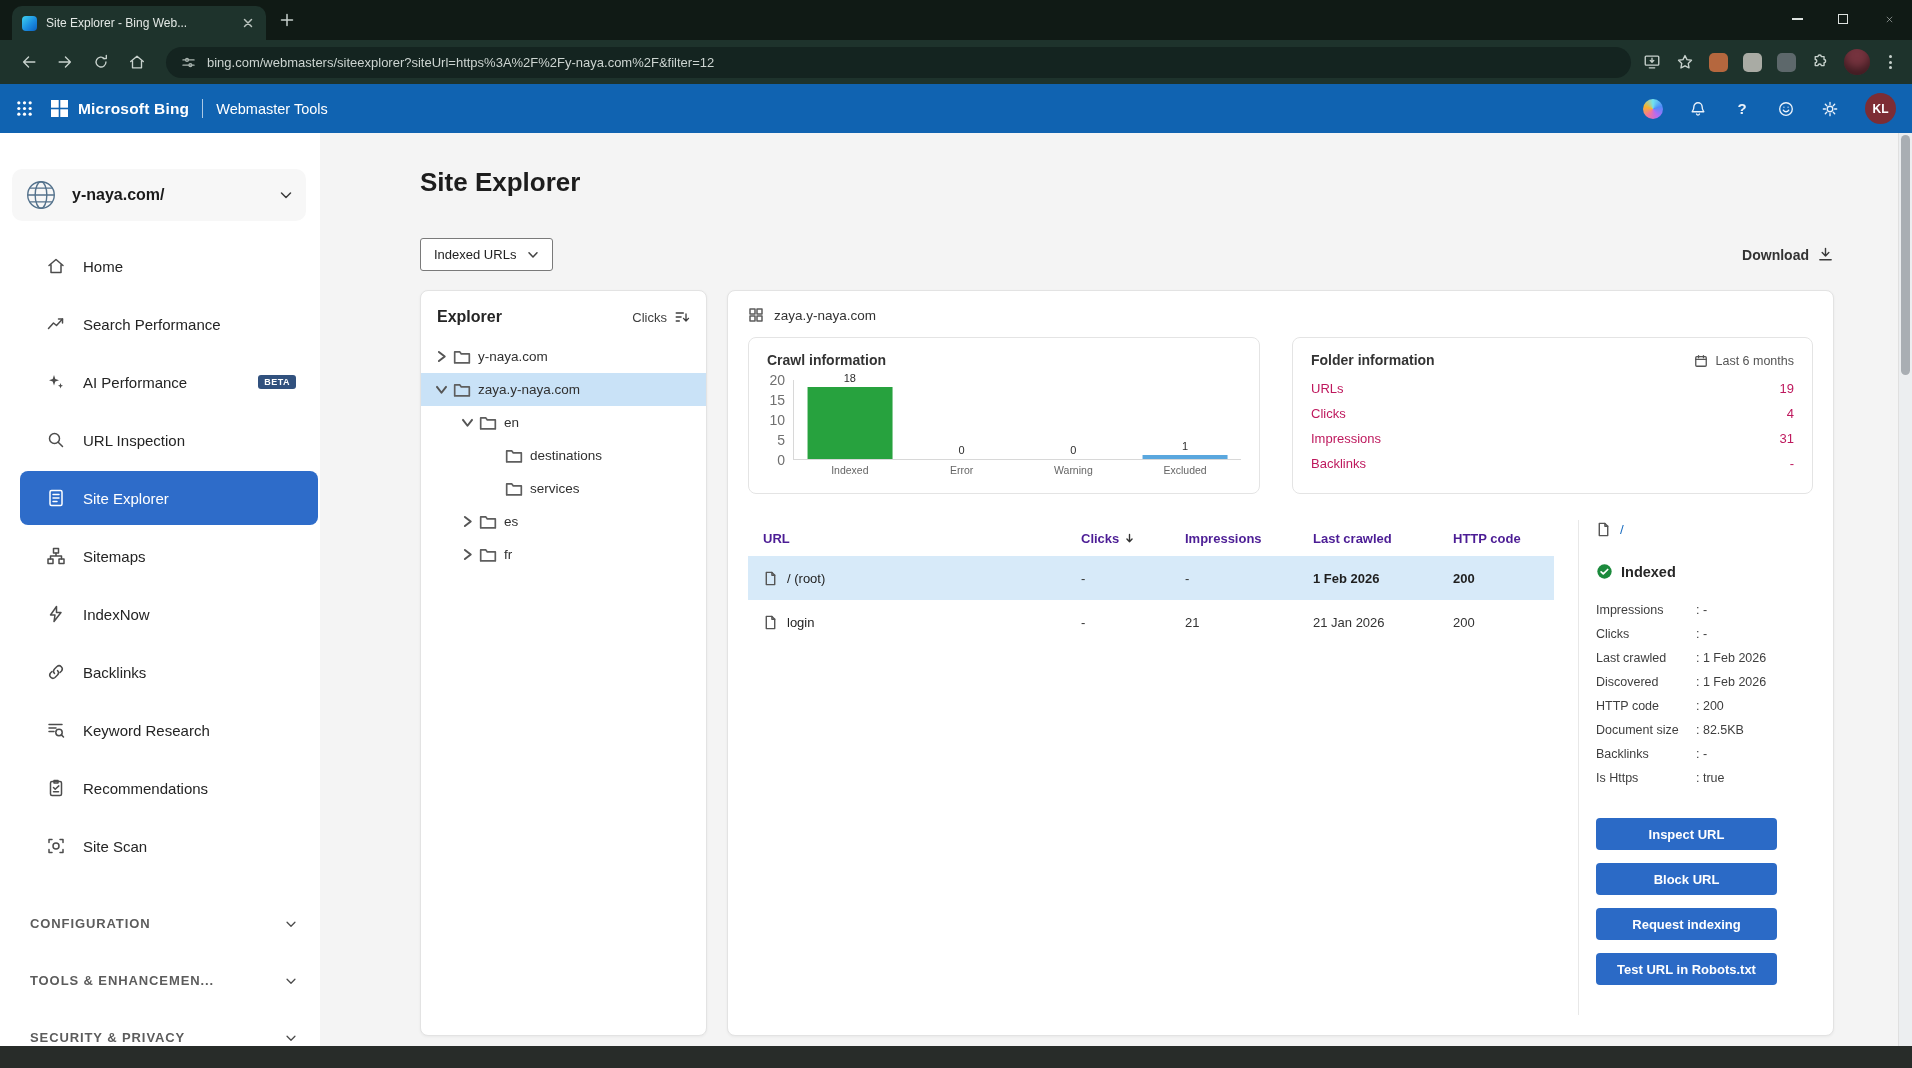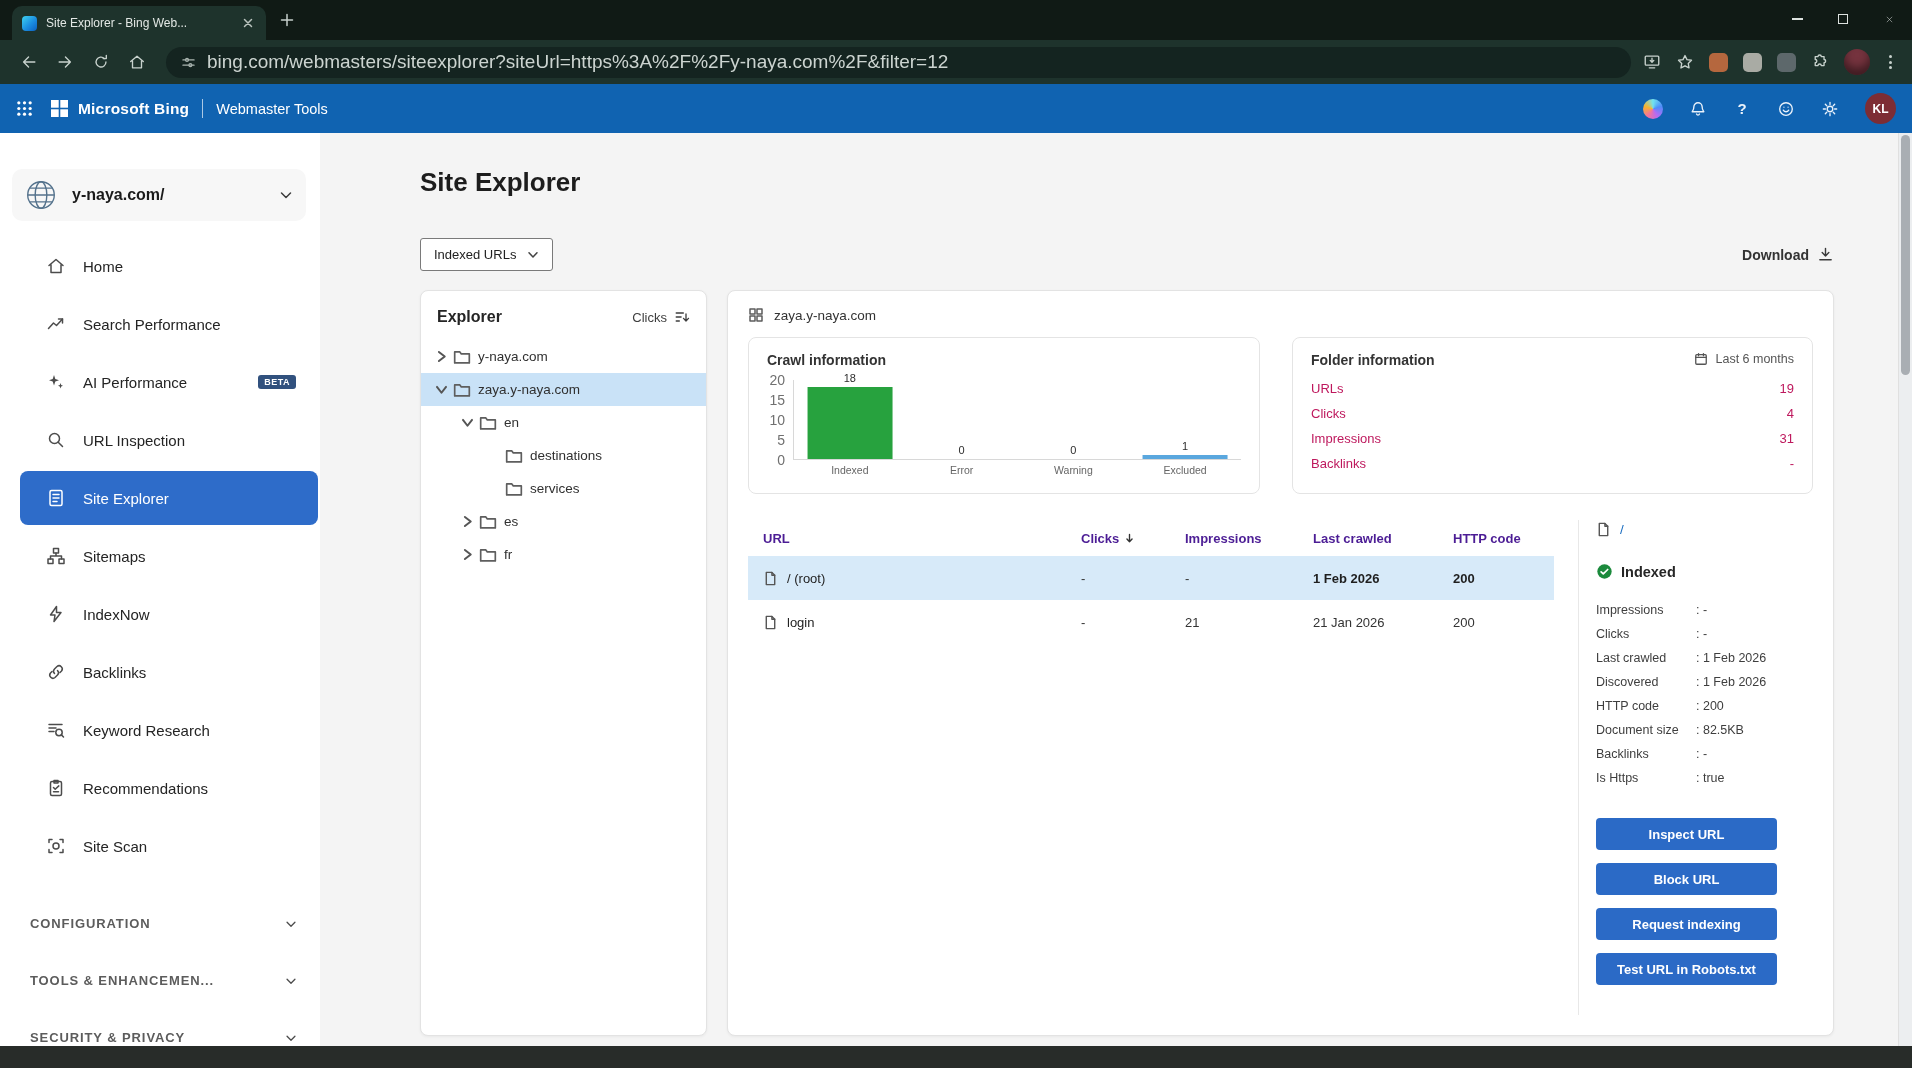--- a/index.html
+++ b/index.html
@@ -27,21 +27,21 @@
   .min-glyph { width:11px; height:1.5px; background:#dde2df; display:block; }
   .max-glyph { width:10px; height:10px; border:1.5px solid #dde2df; display:block; }
 
   .toolbar { height:44px; background:#1e332c; display:flex; align-items:center; padding:0 12px; gap:2px; }
   .navbtn { width:34px; height:34px; border-radius:17px; display:flex; align-items:center; justify-content:center;
             color:#c8d2cd; }
   .navbtn .icon { width:18px; height:18px; }
   .omnibox { flex:1; height:31px; margin:0 10px; border-radius:16px; background:#142420;
              display:flex; align-items:center; gap:11px; padding:0 15px; }
   .omni-tune { width:15px; height:15px; color:#a9b4af; }
-  .url-text { font-size:19px; color:#ccd4d0; white-space:nowrap; overflow:hidden; }
+  .url-text { font-size:13px; color:#ccd4d0; white-space:nowrap; overflow:hidden; }
   .tb-right { display:flex; align-items:center; gap:15px; padding-right:4px; }
   .tb-right .icon { width:18px; height:18px; color:#c8d2cd; }
   .ext { width:19px; height:19px; border-radius:5px; }
   .ext-1 { background:#b5673e; } .ext-2 { background:#a9aba4; } .ext-3 { background:#5d686b; }
   .tb-avatar { width:26px; height:26px; border-radius:50%; background:#75333e;
                box-shadow:inset 0 -7px 9px rgba(0,0,0,.45); }
   .kebab { display:flex; flex-direction:column; gap:2.5px; padding:0 4px; }
   .kebab i { width:3px; height:3px; border-radius:50%; background:#c8d2cd; }
 
   
@@ -115,21 +115,21 @@
 
   
   .content-card { flex:1; display:flex; flex-direction:column; padding:0 20px 20px; overflow:hidden; }
   .content-head { display:flex; align-items:center; gap:10px; padding:16px 0 12px; }
   .content-head .icon { width:16px; height:16px; color:#5c5c5c; }
   .content-domain { font-size:13.5px; color:#333; }
   .info-row { display:flex; gap:32px; margin-top:2px; }
   .info-card { border:1px solid #e4e4e4; border-radius:8px; padding:14px 18px 10px; height:157px; }
   .crawl-card { width:512px; flex:none; }
   .folder-card { flex:1; }
-  .info-card-head { display:flex; align-items:flex-start; justify-content:space-between; }
+  .info-card-head { display:flex; align-items:flex-end; justify-content:space-between; }
   .info-card-title { font-size:14px; font-weight:700; color:#333; }
   .range { display:flex; align-items:center; gap:7px; font-size:12.5px; color:#555; }
   .range .icon { width:14px; height:14px; color:#555; }
 
   .chart { display:flex; margin-top:12px; height:80px; }
   .chart-yaxis { position:relative; width:26px; flex:none; }
   .ytick { position:absolute; right:8px; font-size:14px; color:#707070; line-height:10px; }
   .chart-plot { position:relative; flex:1; border-left:1px solid #d8d8d8; border-bottom:1px solid #d8d8d8;
                 display:flex; }
   .bar-slot { position:relative; flex:1; height:100%; }

